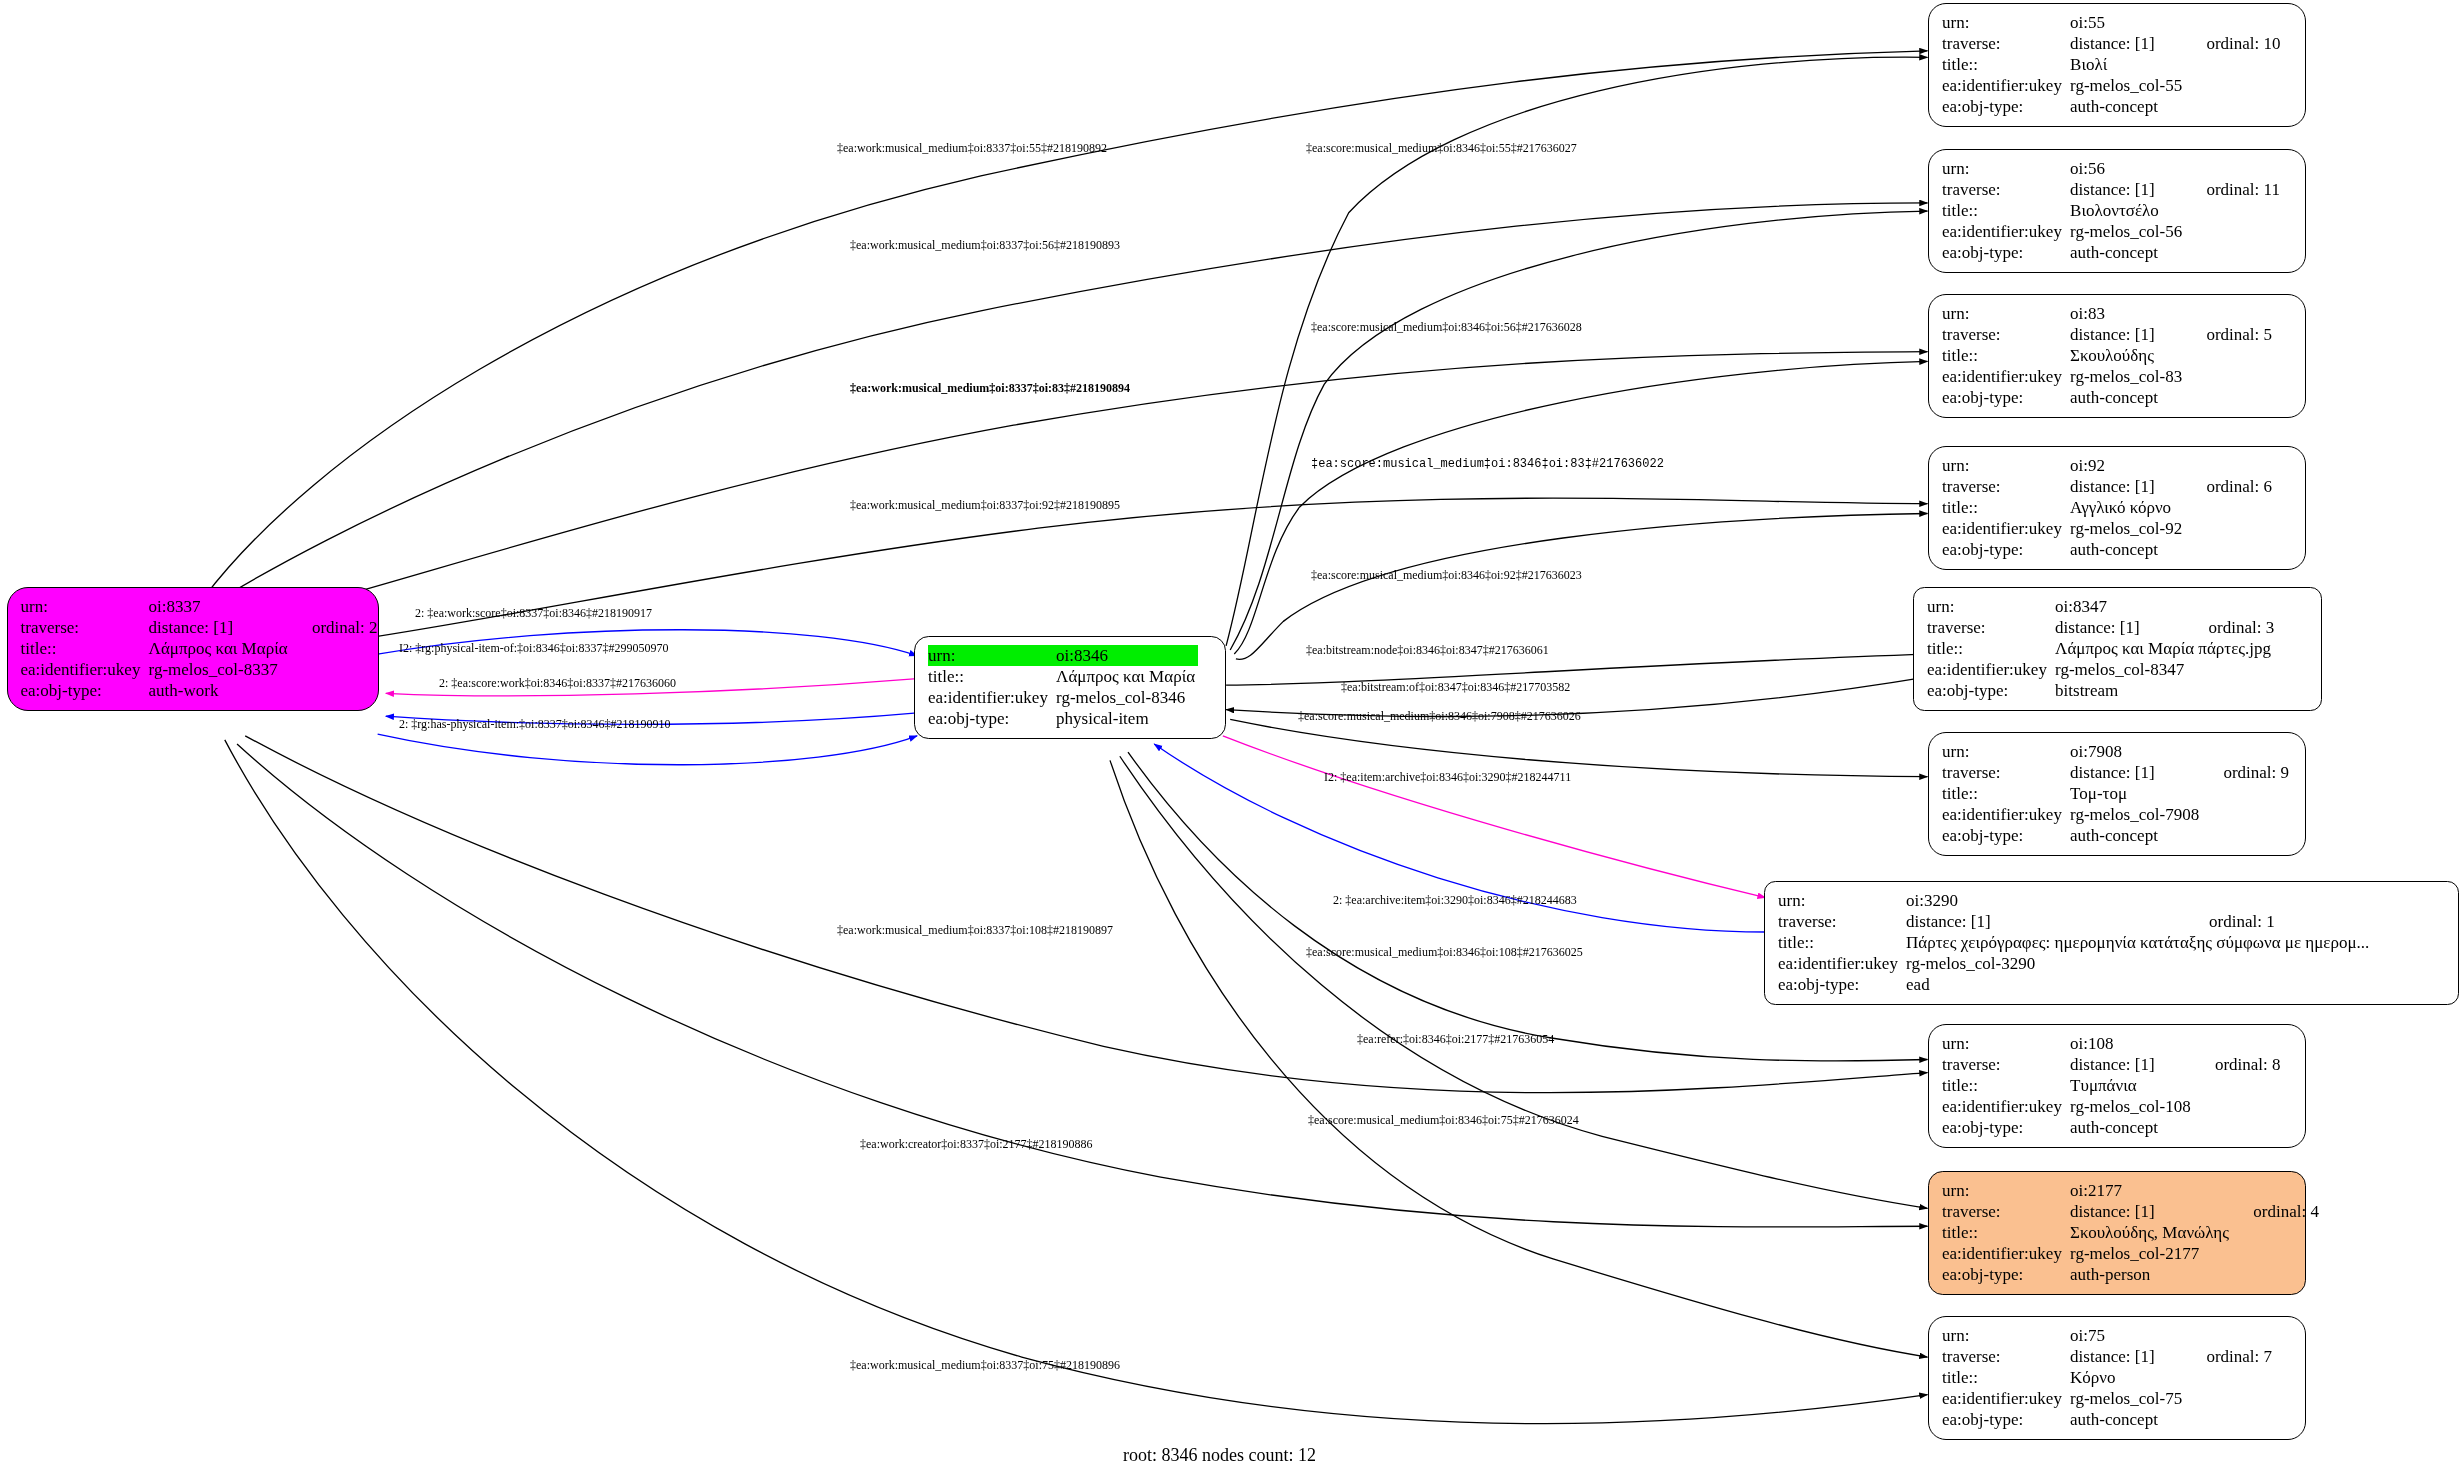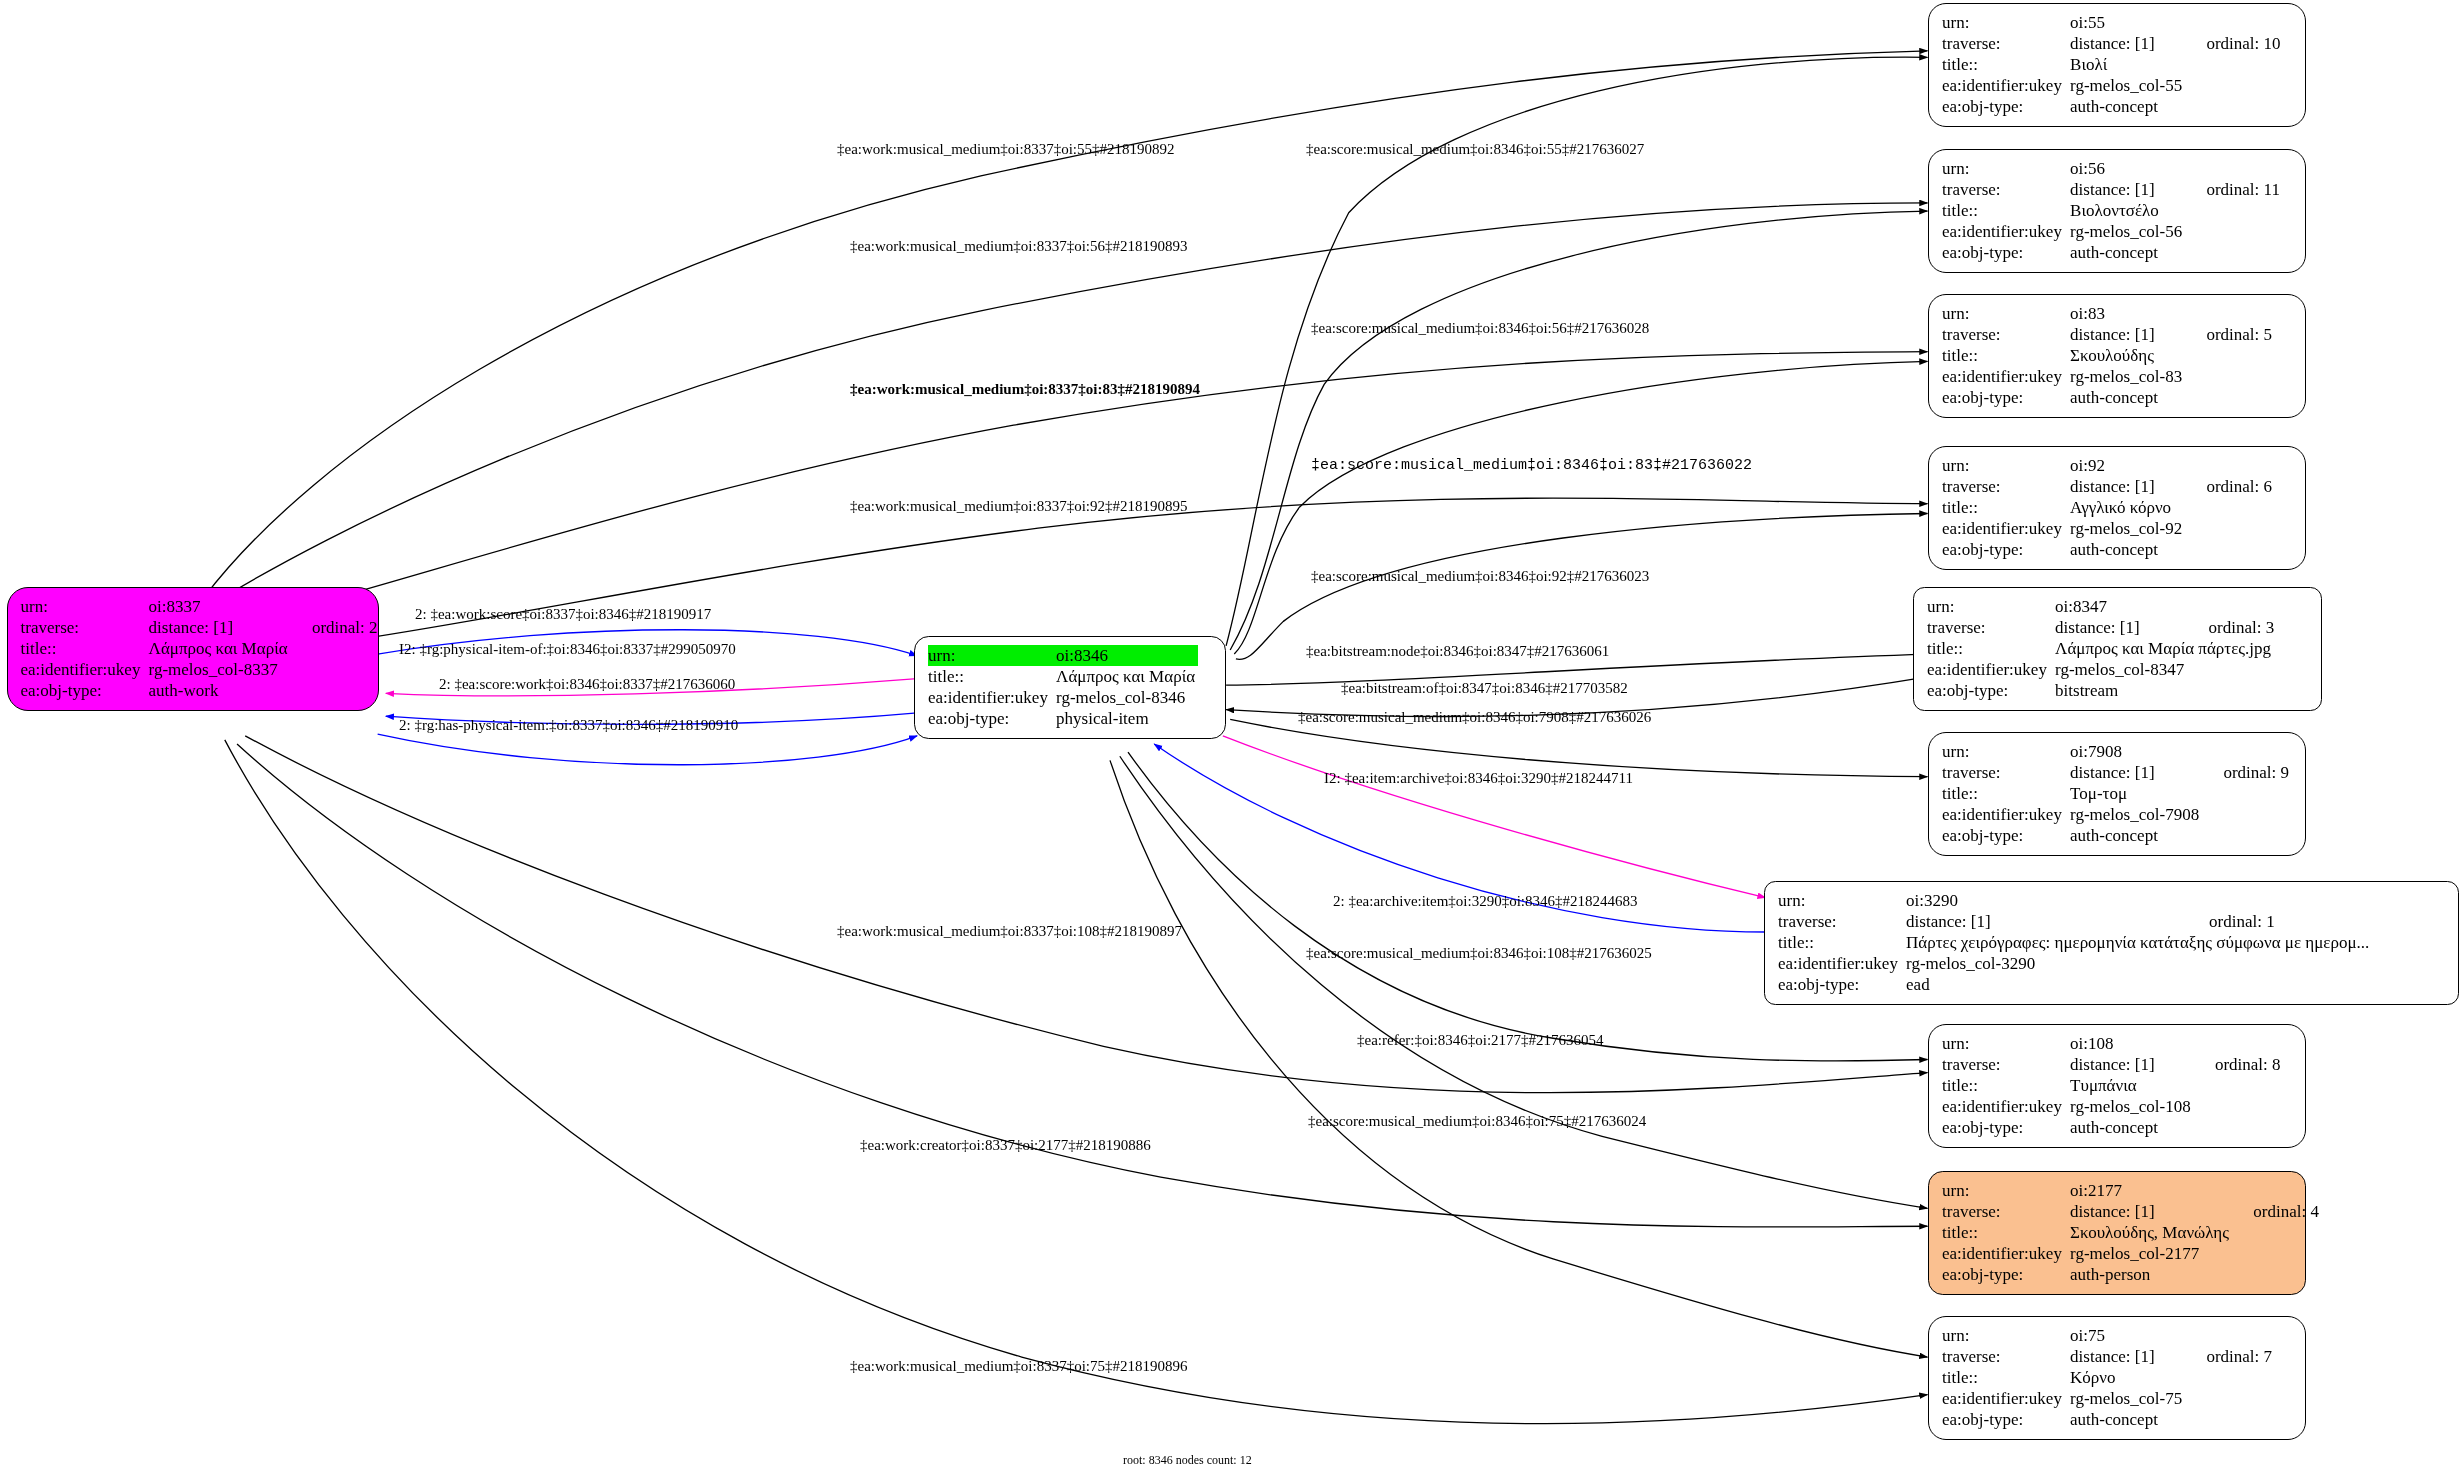--- a/index.html
+++ b/index.html
@@ -34,30 +34,29 @@
   .node td.ord{padding-left:21px;}
   .node.root td.hl{background:#00ee00;}
 
   .node.magenta{background:#ff00ff;border-radius:21px;}
   .node.orange{background:#fac090;border-radius:14.7px;}
   .node.root{background:#ffffff;border-radius:14.7px;}
 
   
   .elabel{
     position:absolute;
-    font-size:15px;
+    font-size:12px;
     white-space:nowrap;
     color:#000;
     line-height:1;
   }
   .footer{
     position:absolute;
-    font-size:12px;
+    font-size:18px;
     white-space:nowrap;
-    margin-top:8px;
   }
 </style>
 </head>
 <body>
 
 <div id="canvas">
 
   <svg id="edges" viewBox="0 0 3012 1809" xmlns="http://www.w3.org/2000/svg">
     <defs>
       <marker id="ah" markerWidth="12" markerHeight="12" refX="10" refY="4" orient="auto" markerUnits="userSpaceOnUse">

